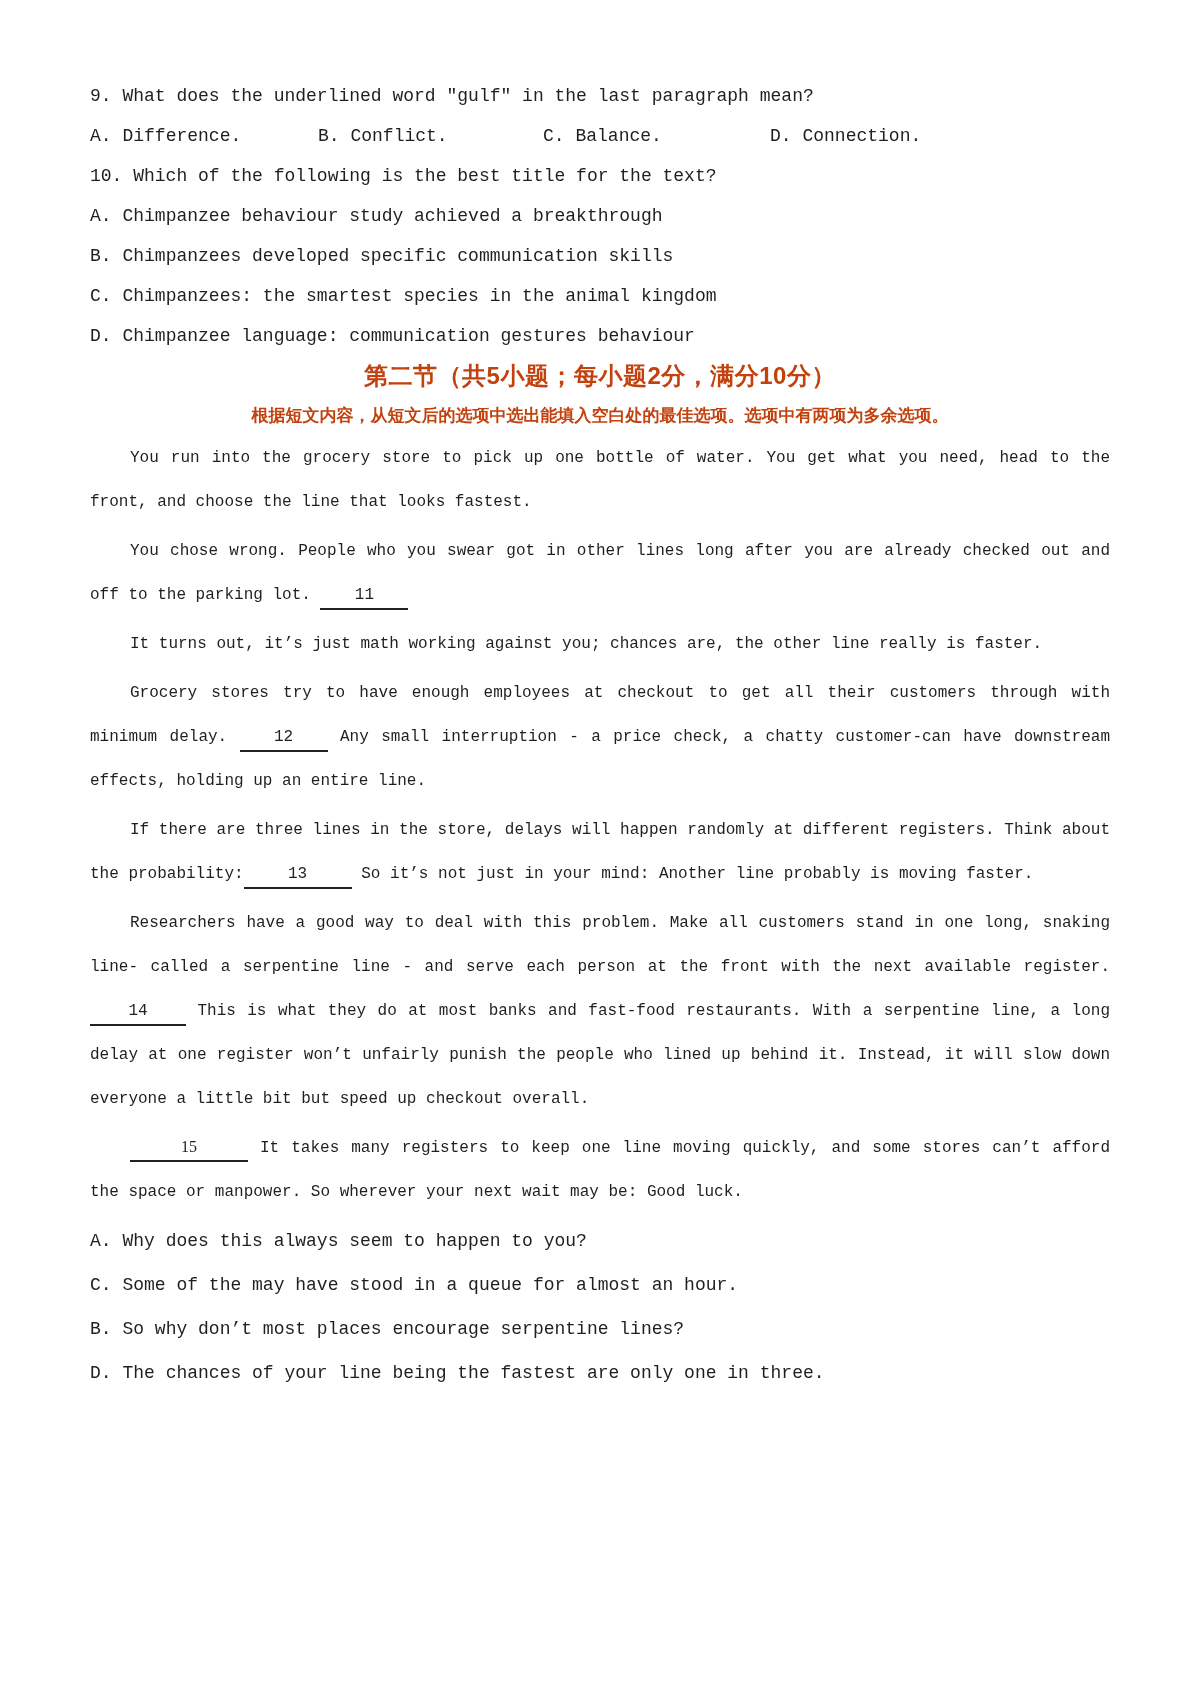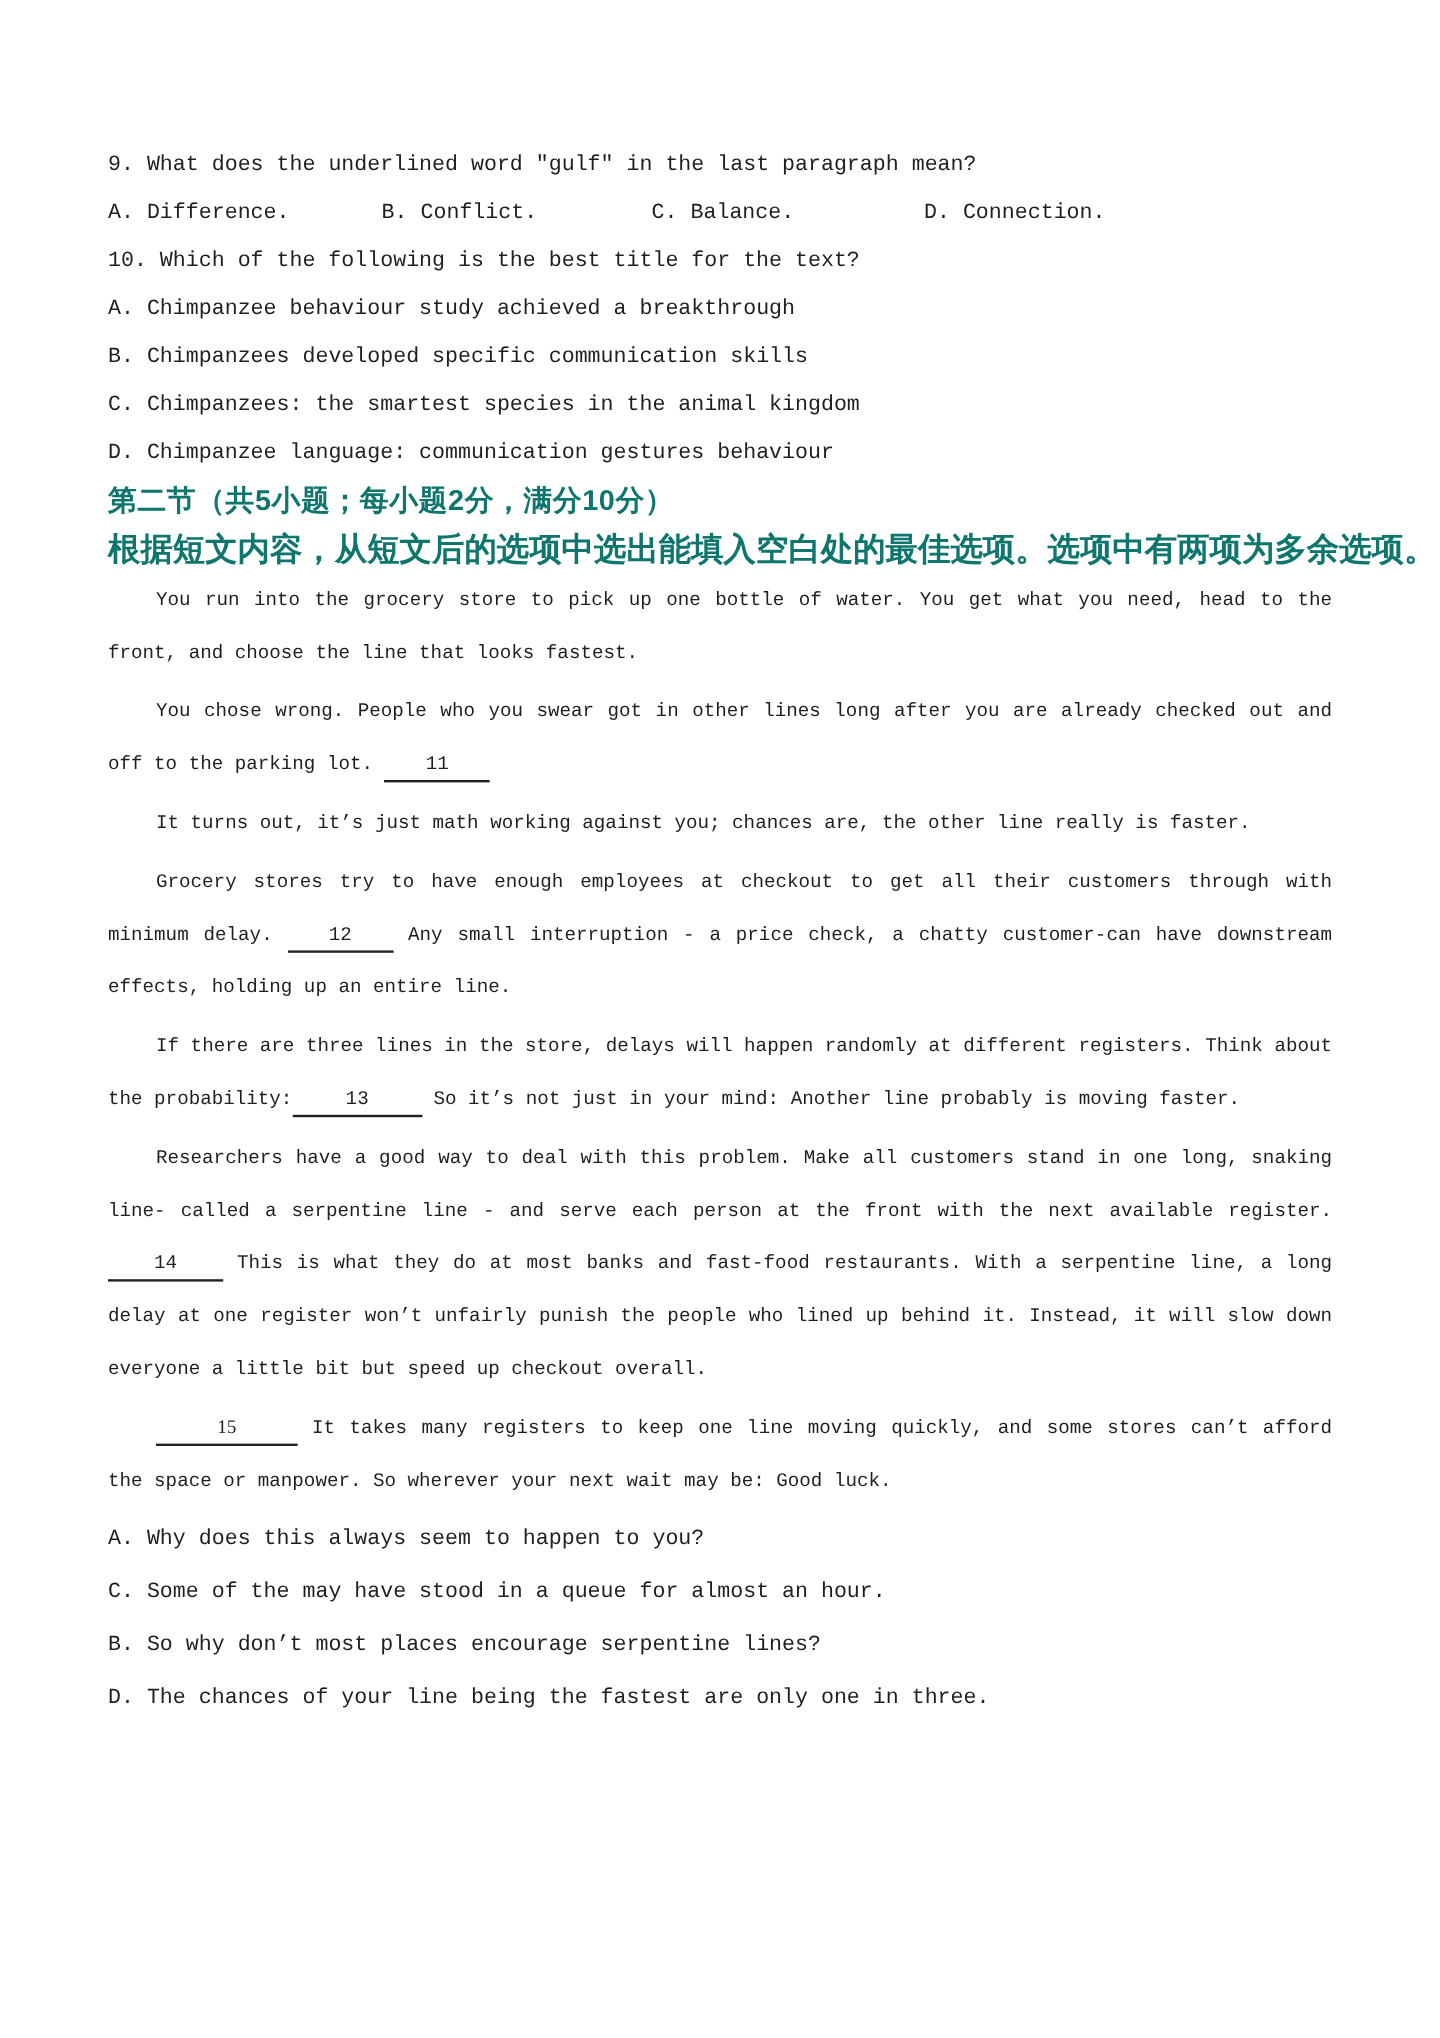--- a/index.html
+++ b/index.html
@@ -1,26 +1,26 @@
 <!DOCTYPE html>
 <html><head>
 <meta charset="utf-8">
 <style>
   html,body{margin:0;padding:0;background:#ffffff;}
   body{
     width:1200px;height:1698px;overflow:hidden;
     font-family:"Liberation Mono","DejaVu Sans Mono",monospace;
     color:#1f1f1f;
   }
-  .page{box-sizing:border-box;width:1200px;height:1698px;padding:118px 90px 0 90px;background:#fff;}
+  .page{box-sizing:border-box;width:1200px;height:1698px;padding:76px 90px 0 90px;background:#fff;}
   .ln{margin:0;font-size:18px;line-height:40px;white-space:nowrap;}
   .opt-row{display:grid;grid-template-columns:228px 225px 227px auto;margin:0;font-size:18px;line-height:40px;}
-  .cn{font-family:"Liberation Sans","DejaVu Sans",sans-serif;font-weight:bold;color:#0f766e;}
+  .cn{font-family:"Liberation Sans","DejaVu Sans",sans-serif;font-weight:bold;color:#c2410c;text-align:center;}
   .sec-head{font-size:24px;line-height:40px;margin:0;letter-spacing:0.5px;}
-  .sec-instr{font-size:27px;line-height:40px;margin:0;}
+  .sec-instr{font-size:17px;line-height:40px;margin:0;}
   .para{margin:0 0 5px 0;font-size:16px;line-height:44px;text-align:justify;text-indent:40px;}
   .choice{margin:0;font-size:18px;line-height:44px;}
   .blank{
     display:inline-block;min-width:88px;text-align:center;text-indent:0;
     border-bottom:2px solid #222;line-height:22px;height:24px;vertical-align:baseline;
   }
   .blank.w13{min-width:108px;}
   .blank.w14{min-width:96px;}
   .blank.w15{min-width:118px;font-family:Liberation Serif, serif;}
 </style>

